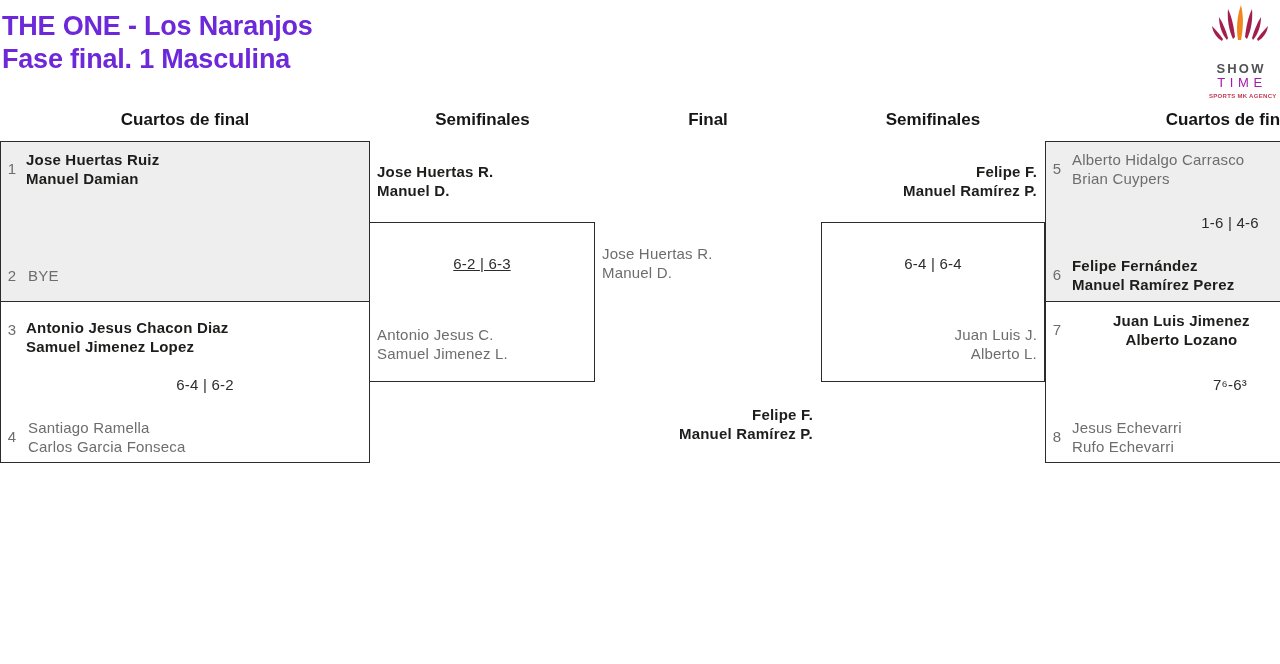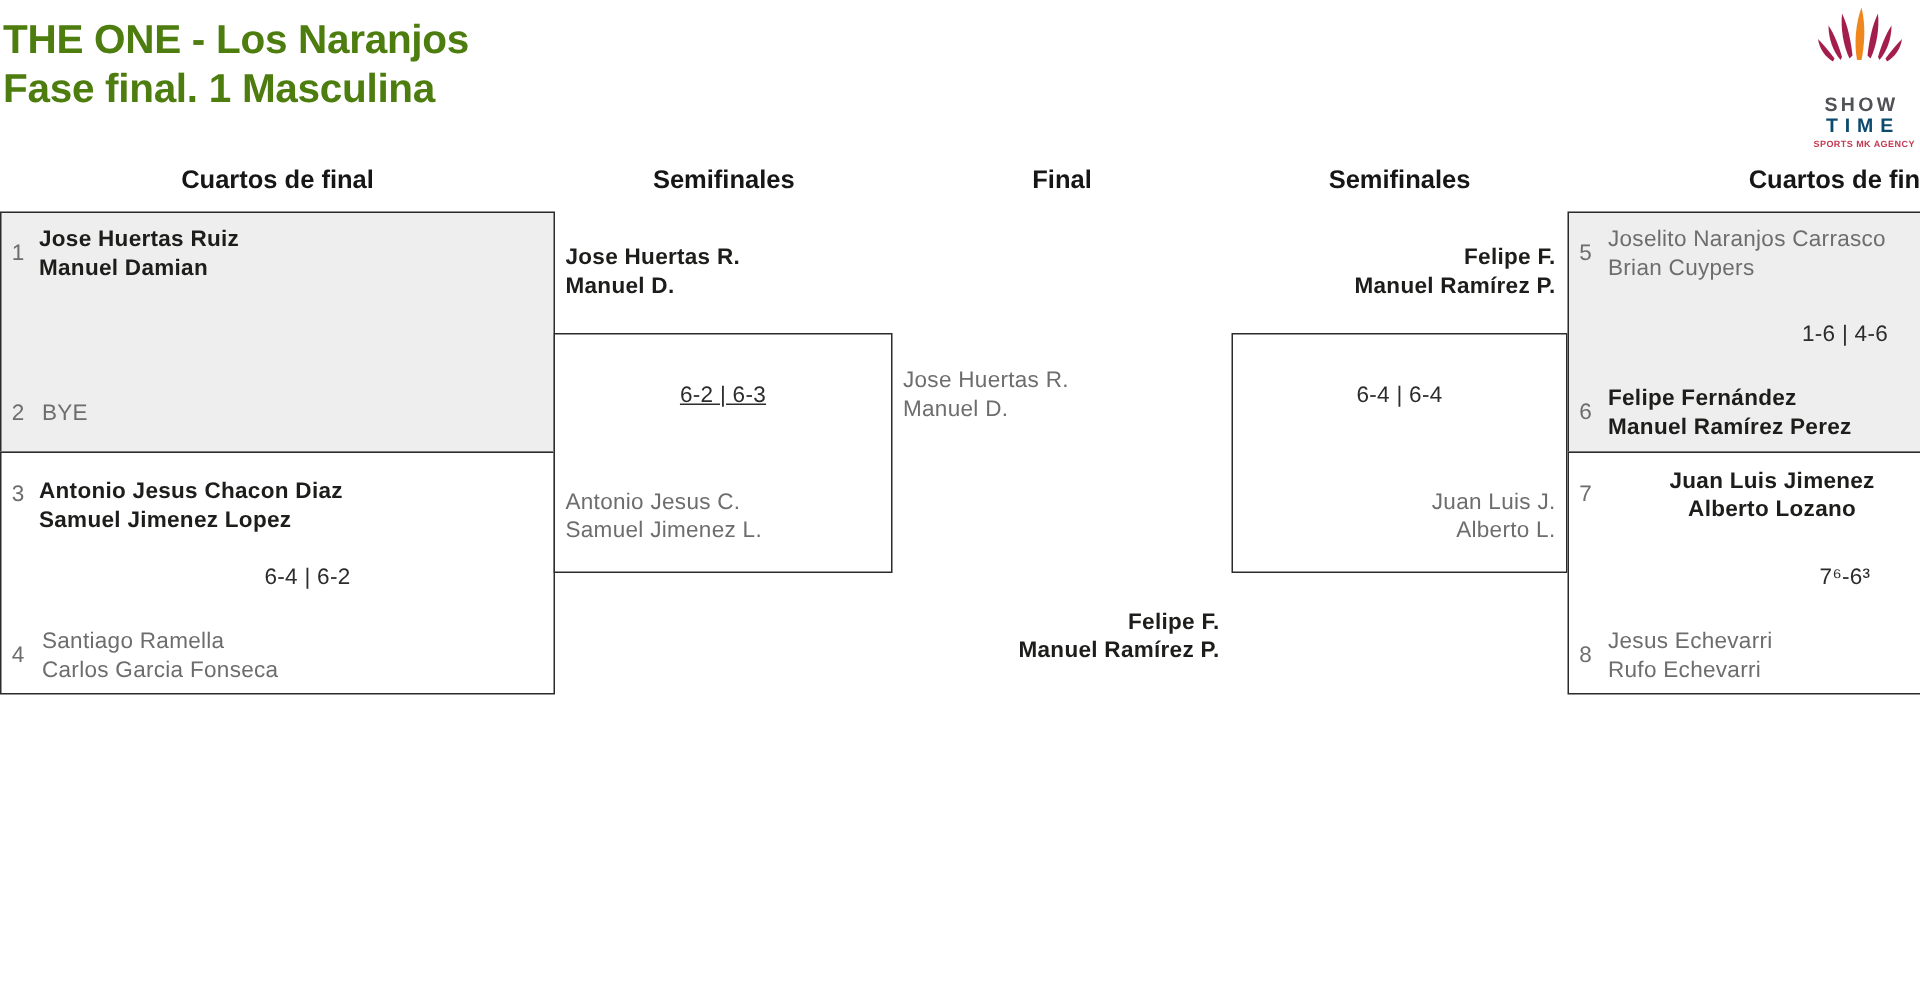--- a/index.html
+++ b/index.html
@@ -4,21 +4,21 @@
 <style>
   * { margin:0; padding:0; box-sizing:border-box; }
   html,body { background:#ffffff; }
   .canvas {
     position:relative; width:1280px; height:664px; overflow:hidden;
     background:#ffffff; font-family:"Liberation Sans", sans-serif;
     color:#1d1d1b;
   }
   .title-line {
     position:absolute; left:2px; font-size:27px; font-weight:700;
-    letter-spacing:-0.2px; color:#4d7c0f; white-space:nowrap;
+    letter-spacing:-0.2px; color:#6d28d9; white-space:nowrap;
   }
   .round-header {
     position:absolute; top:110px; font-size:17px; font-weight:700;
     color:#161616; text-align:center; white-space:nowrap;
   }
   .match-box {
     position:absolute; border:1px solid #2b2b2b; background:#ffffff;
   }
   .match-box.gray { background:#eeeeee; }
   .team {
@@ -38,21 +38,21 @@
     line-height:19px; letter-spacing:0.2px; white-space:nowrap;
   }
   .logo {
     position:absolute; left:1209px; top:5px; width:62px; text-align:center;
   }
   .logo-word1 {
     font-size:13px; font-weight:700; color:#515256; letter-spacing:2.2px;
     margin-left:2px; line-height:14px; margin-top:15px;
   }
   .logo-word2 {
-    font-size:13px; font-weight:700; color:#0c4a6e; letter-spacing:4.6px;
+    font-size:13px; font-weight:400; color:#a21caf; letter-spacing:4.6px;
     margin-left:4px; line-height:14px;
   }
   .logo-tagline {
     font-size:6px; font-weight:700; color:#c13b52; letter-spacing:0.3px;
     margin-top:3px; white-space:nowrap;
   }
 </style>
 </head>
 <body>
 
@@ -137,21 +137,21 @@
     <div>Manuel Ramírez P.</div>
   </div>
   <div class="score" style="left:821px; width:224px; top:254px;">6-4 | 6-4</div>
   <div class="team loser align-right" style="left:821px; width:216px; top:325px;">
     <div>Juan Luis J.</div>
     <div>Alberto L.</div>
   </div>
 
   <div class="seed" style="left:1047px; top:150px;">5</div>
   <div class="team loser" style="left:1072px; top:150px;">
-    <div>Joselito Naranjos Carrasco</div>
+    <div>Alberto Hidalgo Carrasco</div>
     <div>Brian Cuypers</div>
   </div>
   <div class="score" style="left:1045px; width:370px; top:213px;">1-6 | 4-6</div>
   <div class="seed" style="left:1047px; top:256px;">6</div>
   <div class="team winner" style="left:1072px; top:256px;">
     <div>Felipe Fernández</div>
     <div>Manuel Ramírez Perez</div>
   </div>
 
   <div class="seed" style="left:1047px; top:311px;">7</div>

